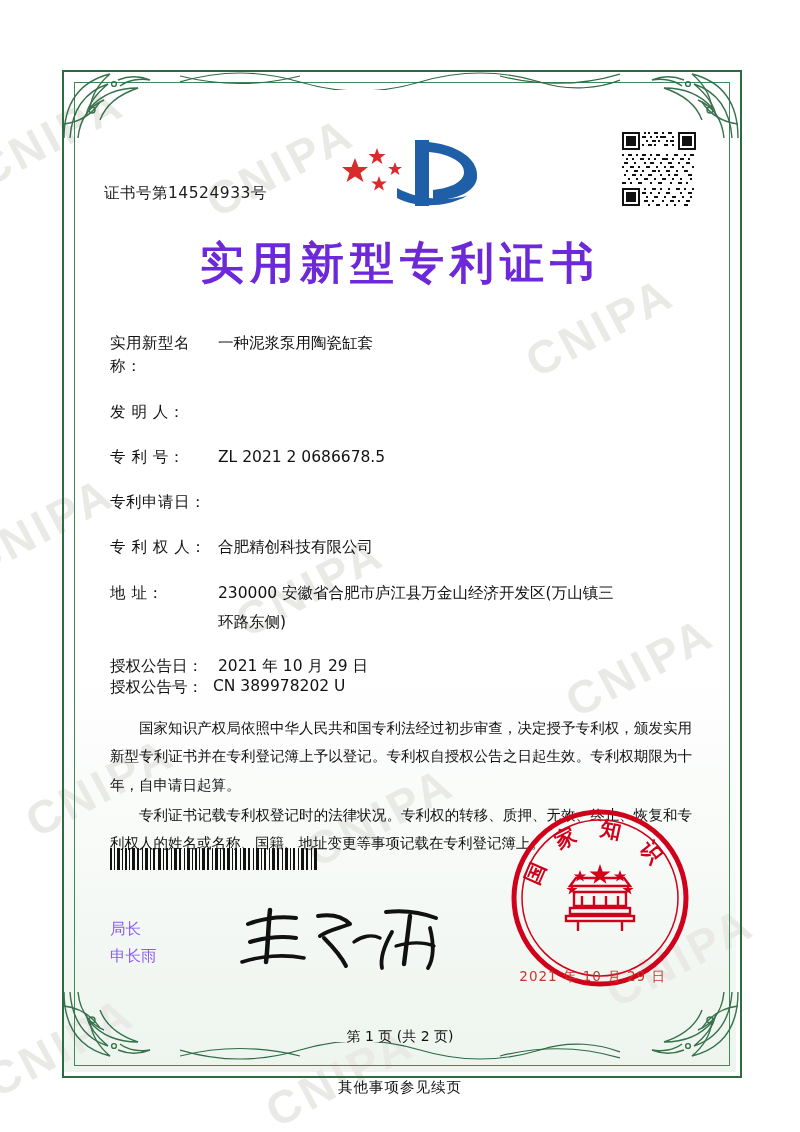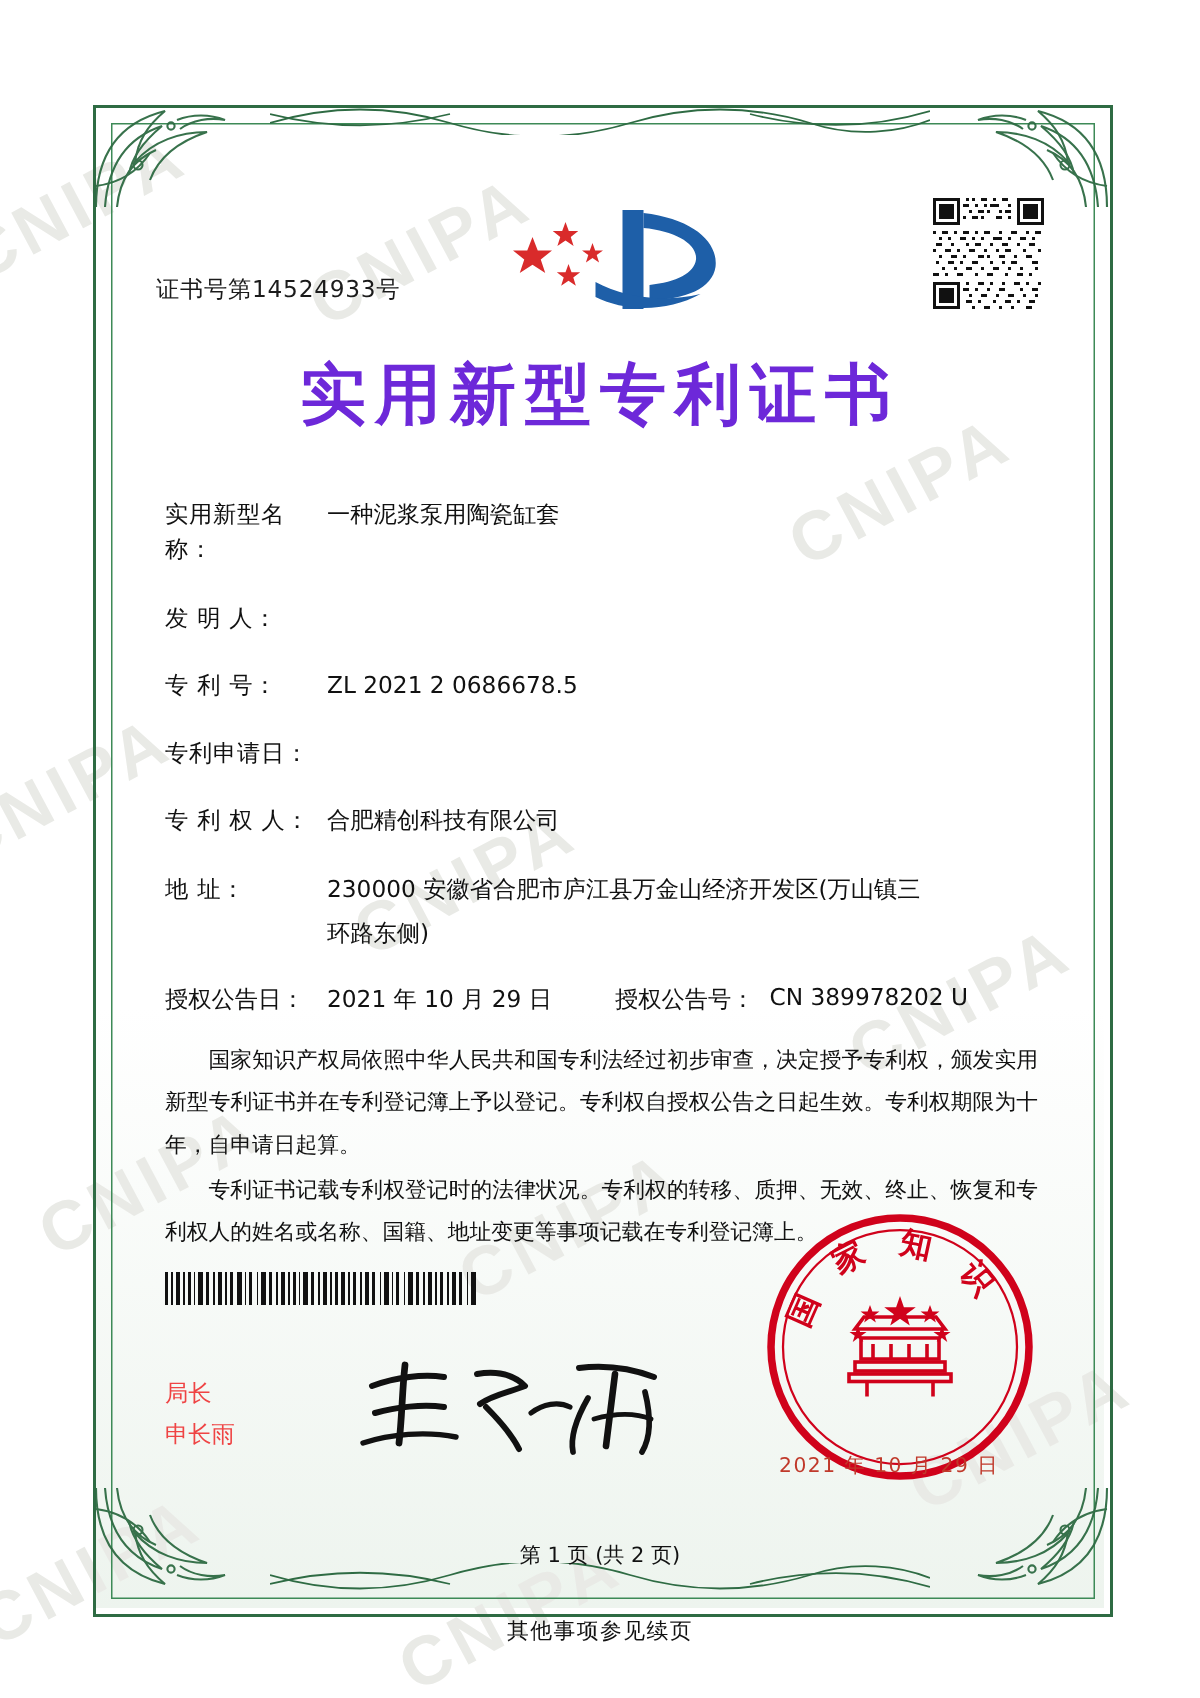--- a/index.html
+++ b/index.html
@@ -160,20 +160,21 @@
     flex: 1;
   }
   .field .val .l2 {
     display: block;
     margin-top: 6px;
   }
 
   .row-2col {
     display: flex;
     align-items: flex-start;
+    flex-direction: column;
   }
   .row-2col .c1 { width: 300px; flex: none; display:flex; }
   .row-2col .c2 { flex: 1; display:flex; }
   .row-2col .lbl { width: 108px; flex:none; }
 
   .para {
     position: absolute;
     left: 48px;
     right: 46px;
     top: 0;
@@ -207,21 +208,21 @@
     color: #c0392b;
     letter-spacing: 1px;
   }
 
   .director {
     position: absolute;
     left: 48px;
     top: 846px;
     font-size: 15.5px;
     line-height: 1.75;
-    color: #ef4444;
+    color: #8b5cf6;
   }
   .signature {
     position: absolute;
     left: 172px;
     top: 832px;
     width: 230px;
     height: 70px;
   }
 
   .page-no {

